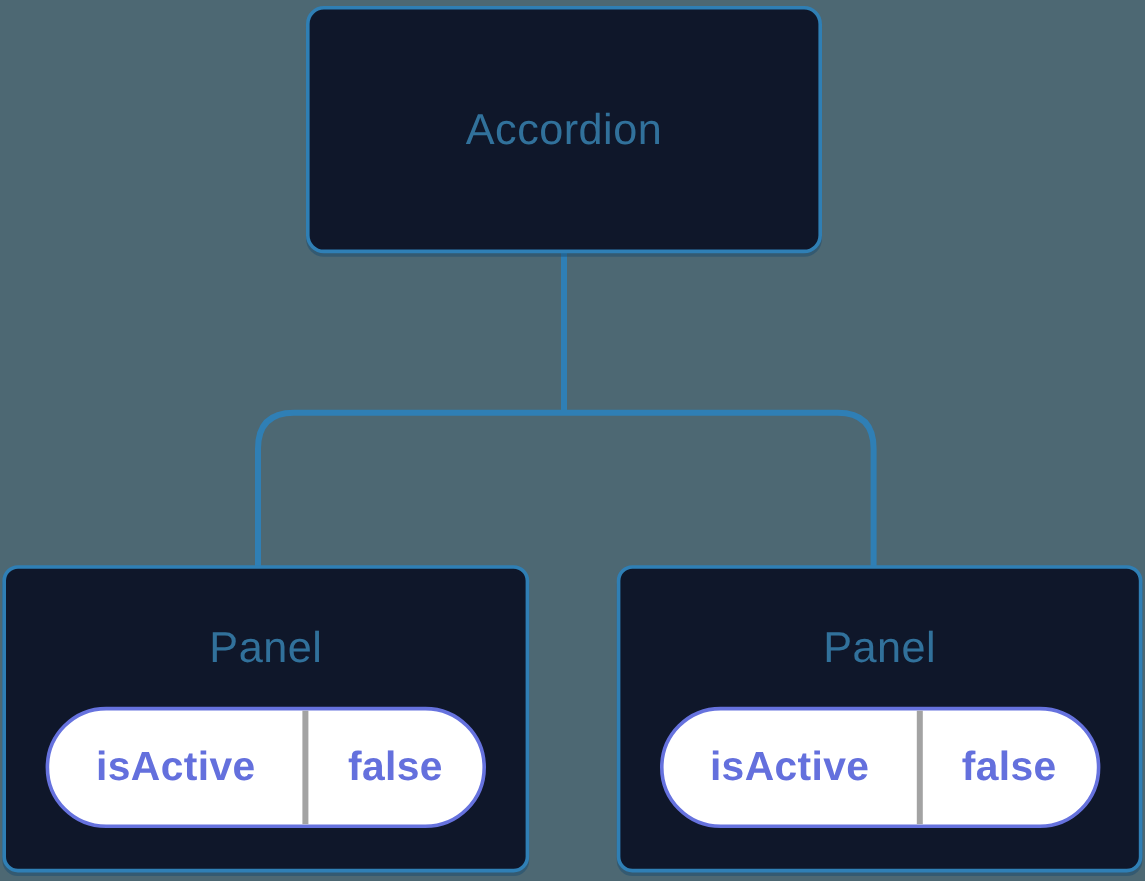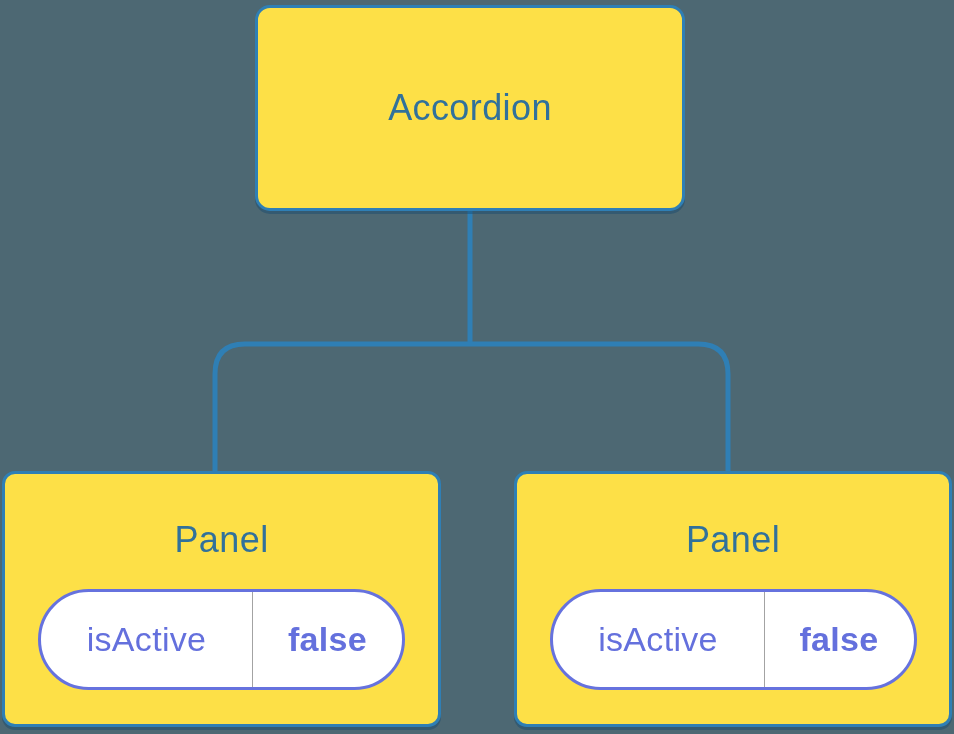--- a/index.html
+++ b/index.html
@@ -18,21 +18,21 @@
   .connectors {
     position: absolute;
     left: 0;
     top: 0;
     width: 954px;
     height: 734px;
     pointer-events: none;
   }
   .node {
     position: absolute;
-    background: #fde047;
+    background: #0f172a;
     border: 3px solid #2f7fb5;
     box-sizing: border-box;
     box-shadow: 0 3px 0 rgba(23, 74, 110, 0.45);
   }
   .node-root {
     left: 255px;
     top: 5px;
     width: 430px;
     height: 206px;
     border-radius: 15px;
@@ -76,21 +76,22 @@
     display: flex;
     align-items: center;
     justify-content: center;
     color: #6470dd;
     font-size: 34px;
     font-weight: 500;
     letter-spacing: 0.3px;
   }
   .pill-key {
     width: 211px;
-    border-right: 1px solid #a3a3a3;
+    border-right: 5px solid #a3a3a3;
+    font-weight: bold;
   }
   .pill-value {
     flex: 1;
     font-weight: bold;
   }
 </style>
 </head>
 <body>
 
 <div class="canvas">

